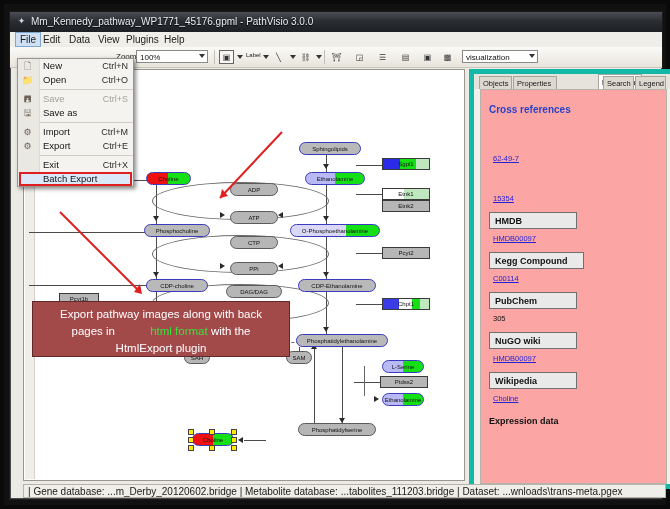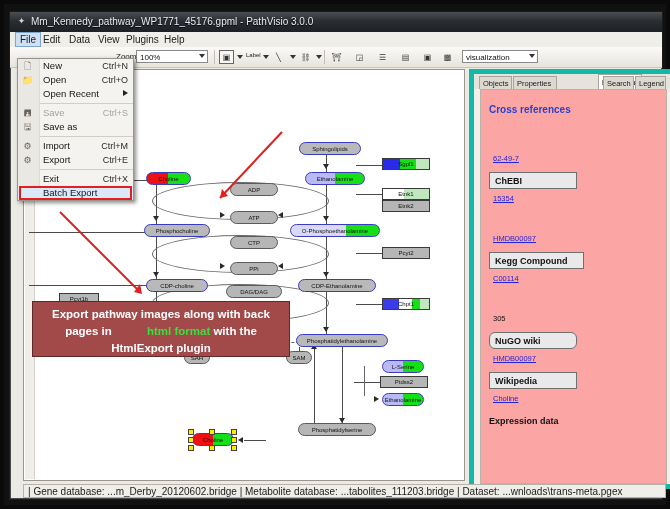--- a/index.html
+++ b/index.html
@@ -113,21 +113,21 @@
   .ah.down{border-left:3px solid transparent;border-right:3px solid transparent;border-top:5px solid #2b2b2b;}
   .ah.up{border-left:3px solid transparent;border-right:3px solid transparent;border-bottom:5px solid #2b2b2b;}
   .ah.right{border-top:3px solid transparent;border-bottom:3px solid transparent;border-left:5px solid #2b2b2b;}
   .ah.left{border-top:3px solid transparent;border-bottom:3px solid transparent;border-right:5px solid #2b2b2b;}
   .ellip{position:absolute;border:1px solid #6a6a6a;border-radius:50%;}
 
   
   .callout{
     position:absolute;left:22px;top:289px;width:258px;height:56px;
     background:#a2494a;border:1px solid #5c2a2b;
-    color:#ffffff;font-size:11.5px;font-weight:bold;line-height:17px;
+    color:#ffffff;font-size:11.5px;font-weight:normal;line-height:17px;
     text-align:center;padding-top:4px;box-sizing:border-box;z-index:30;
   }
   .callout .g{color:#39e03b;padding-left:32px;}
   .arrowline{position:absolute;z-index:31;}
 
   
   .rpanel{
     position:absolute;left:459px;top:57px;width:197px;height:410px;
     background:#f2f0ea;border:5px solid #14b8a6;
   }
@@ -327,24 +327,20 @@
       <div class="menu-row">
         <span class="ico">🗋</span>
         <span class="lbl">New</span>
         <span class="acc">Ctrl+N</span>
       </div>
       <div class="menu-row">
         <span class="ico">📁</span>
         <span class="lbl">Open</span>
         <span class="acc">Ctrl+O</span>
       </div>
-      <div class="menu-row">
-        <span class="lbl">Open Recent</span>
-        <span class="sub"></span>
-      </div>
       <div class="menu-sep"></div>
       <div class="menu-row dim">
         <span class="ico">🖪</span>
         <span class="lbl">Save</span>
         <span class="acc">Ctrl+S</span>
       </div>
       <div class="menu-row">
         <span class="ico">🖫</span>
         <span class="lbl">Save as</span>
       </div>
@@ -377,31 +373,32 @@
         <div class="tab active" style="left:84px;width:44px;">Backpage</div>
         <div class="tab" style="left:129px;width:31px;">Search</div>
         <div class="tab" style="left:161px;width:31px;">Legend</div>
       </div>
 
       <div class="rbody">
         <div class="xref-title">Cross references</div>
 
         <div class="xval" style="top:64px;">62-49-7</div>
 
-        <div class="xbox" style="top:82px;">ChEBI</div>
         <div class="xval" style="top:104px;">15354</div>
 
+        <div class="xbox" style="top:122px;">HMDB</div>
         <div class="xval" style="top:144px;">HMDB00097</div>
 
         <div class="xbox" style="top:162px;width:95px;">Kegg Compound</div>
         <div class="xval" style="top:184px;">C00114</div>
 
+        <div class="xbox" style="top:202px;">PubChem</div>
         <div class="xval plain" style="top:224px;">305</div>
 
-        <div class="xbox" style="top:242px;border-radius:6px;">NuGO wiki</div>
+        <div class="xbox" style="top:242px;">NuGO wiki</div>
         <div class="xval" style="top:264px;">HMDB00097</div>
 
         <div class="xbox" style="top:282px;">Wikipedia</div>
         <div class="xval" style="top:304px;">Choline</div>
 
         <div class="xexp" style="top:326px;">Expression data</div>
       </div>
     </div>
 
     <div class="statusbar">| Gene database: ...m_Derby_20120602.bridge | Metabolite database: ...tabolites_111203.bridge | Dataset: ...wnloads\trans-meta.pgex</div>

